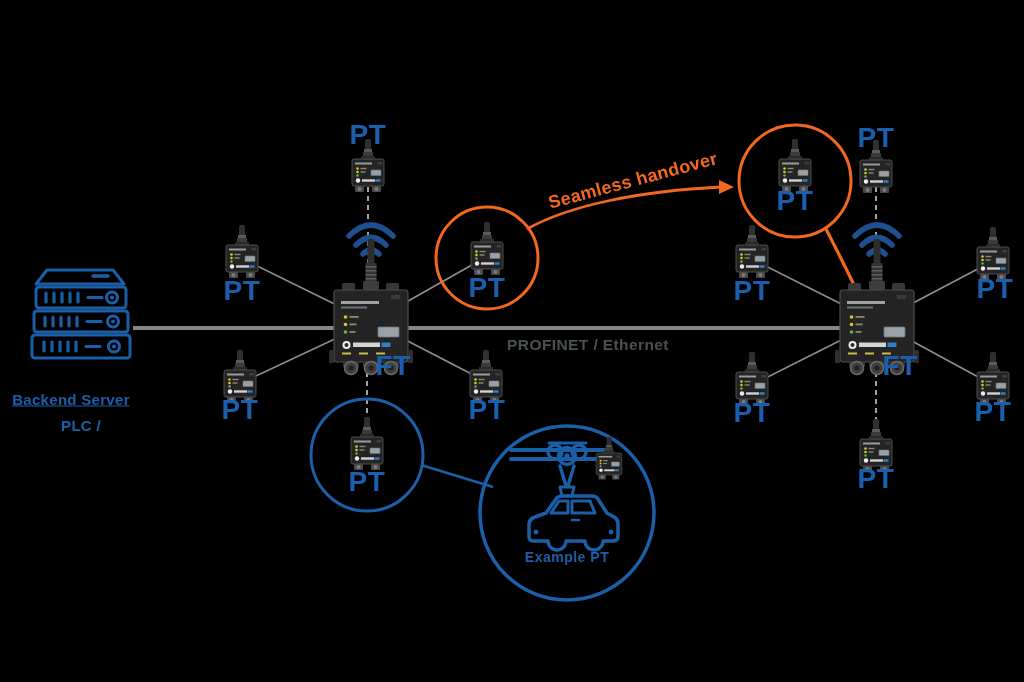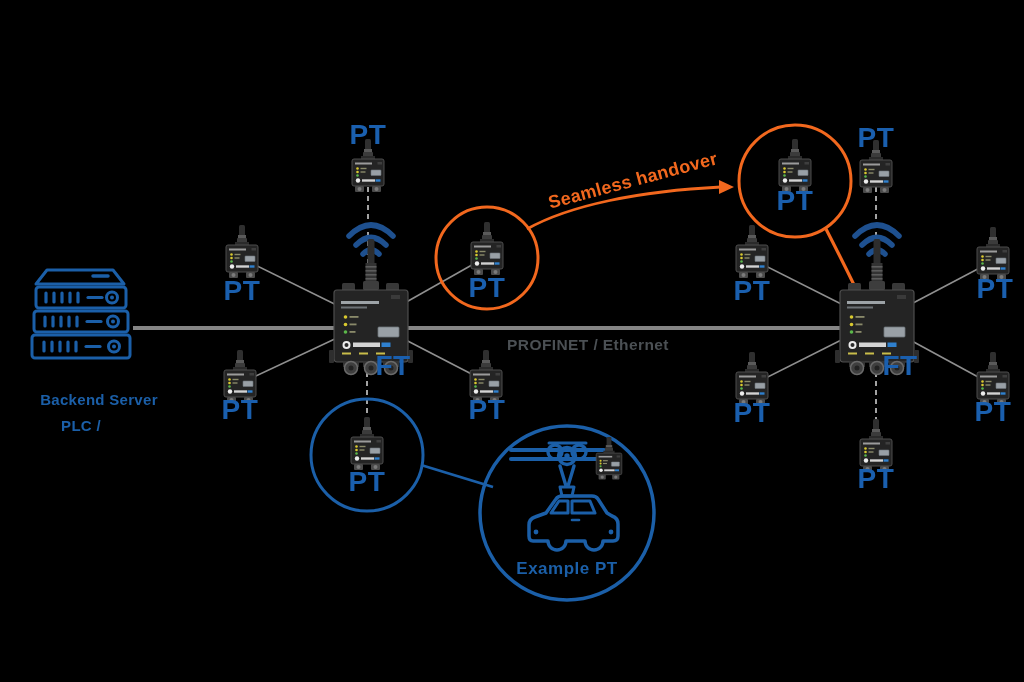--- a/index.html
+++ b/index.html
@@ -12,21 +12,21 @@
     position:absolute;transform:translate(-50%,-50%);
     font-weight:bold;white-space:nowrap;user-select:none;
   }
   .lbl-node{color:var(--label-blue,#1a5fae);font-size:28px;letter-spacing:.5px;}
   .lbl-server{color:var(--blue,#1b5fa8);font-size:15px;letter-spacing:.3px;}
   .lbl-bus{color:#4b5054;font-size:15.5px;letter-spacing:.4px;}
   .lbl-handover{
     color:var(--orange,#f2681e);font-size:18px;letter-spacing:.3px;
     transform:translate(-50%,-50%) rotate(-15deg);
   }
-  .lbl-example{color:var(--blue,#1b5fa8);font-size:17px;letter-spacing:.5px;margin-top:12px;}
+  .lbl-example{color:var(--blue,#1b5fa8);font-size:14px;letter-spacing:.5px;}
 </style>
 </head>
 <body>
 
 <div class="stage">
 
   <svg id="diagram-svg" width="1024" height="682" viewBox="0 0 1024 682">
     <defs>
 
       <symbol id="sym-pt" viewBox="0 0 40 56">
@@ -202,21 +202,21 @@
         <use x="732" y="225" width="40" height="56" href="#sym-pt" xlink:href="#sym-pt"></use>
         <use x="732" y="352" width="40" height="56" href="#sym-pt" xlink:href="#sym-pt"></use>
         <use x="973" y="227" width="40" height="56" href="#sym-pt" xlink:href="#sym-pt"></use>
         <use x="973" y="352" width="40" height="56" href="#sym-pt" xlink:href="#sym-pt"></use>
         <use x="856" y="419" width="40" height="56" href="#sym-pt" xlink:href="#sym-pt"></use>
         <use x="593" y="437" width="32" height="45" href="#sym-pt" xlink:href="#sym-pt"></use>
       </g>
   </svg>
 
   <div class="lbl lbl-server" style="left:81px;top:381px;margin-top:44px;">PLC /</div>
-  <div class="lbl lbl-server" style="left:99px;top:399px;">Backend Server</div>
+  <div class="lbl lbl-server" style="left:71px;top:399px;text-decoration:underline;">Backend Server</div>
 
   <div class="lbl lbl-bus" style="left:588px;top:345px;">PROFINET / Ethernet</div>
 
   <div class="lbl lbl-handover" style="left:633px;top:181px;">Seamless handover</div>
 
   <div class="lbl lbl-example" style="left:567px;top:557px;">Example PT</div>
 
   <div id="labels-layer">
       <div class="lbl lbl-node" style="left: 368px; top: 135px;">PT</div>
       <div class="lbl lbl-node" style="left: 242px; top: 291px;">PT</div>

